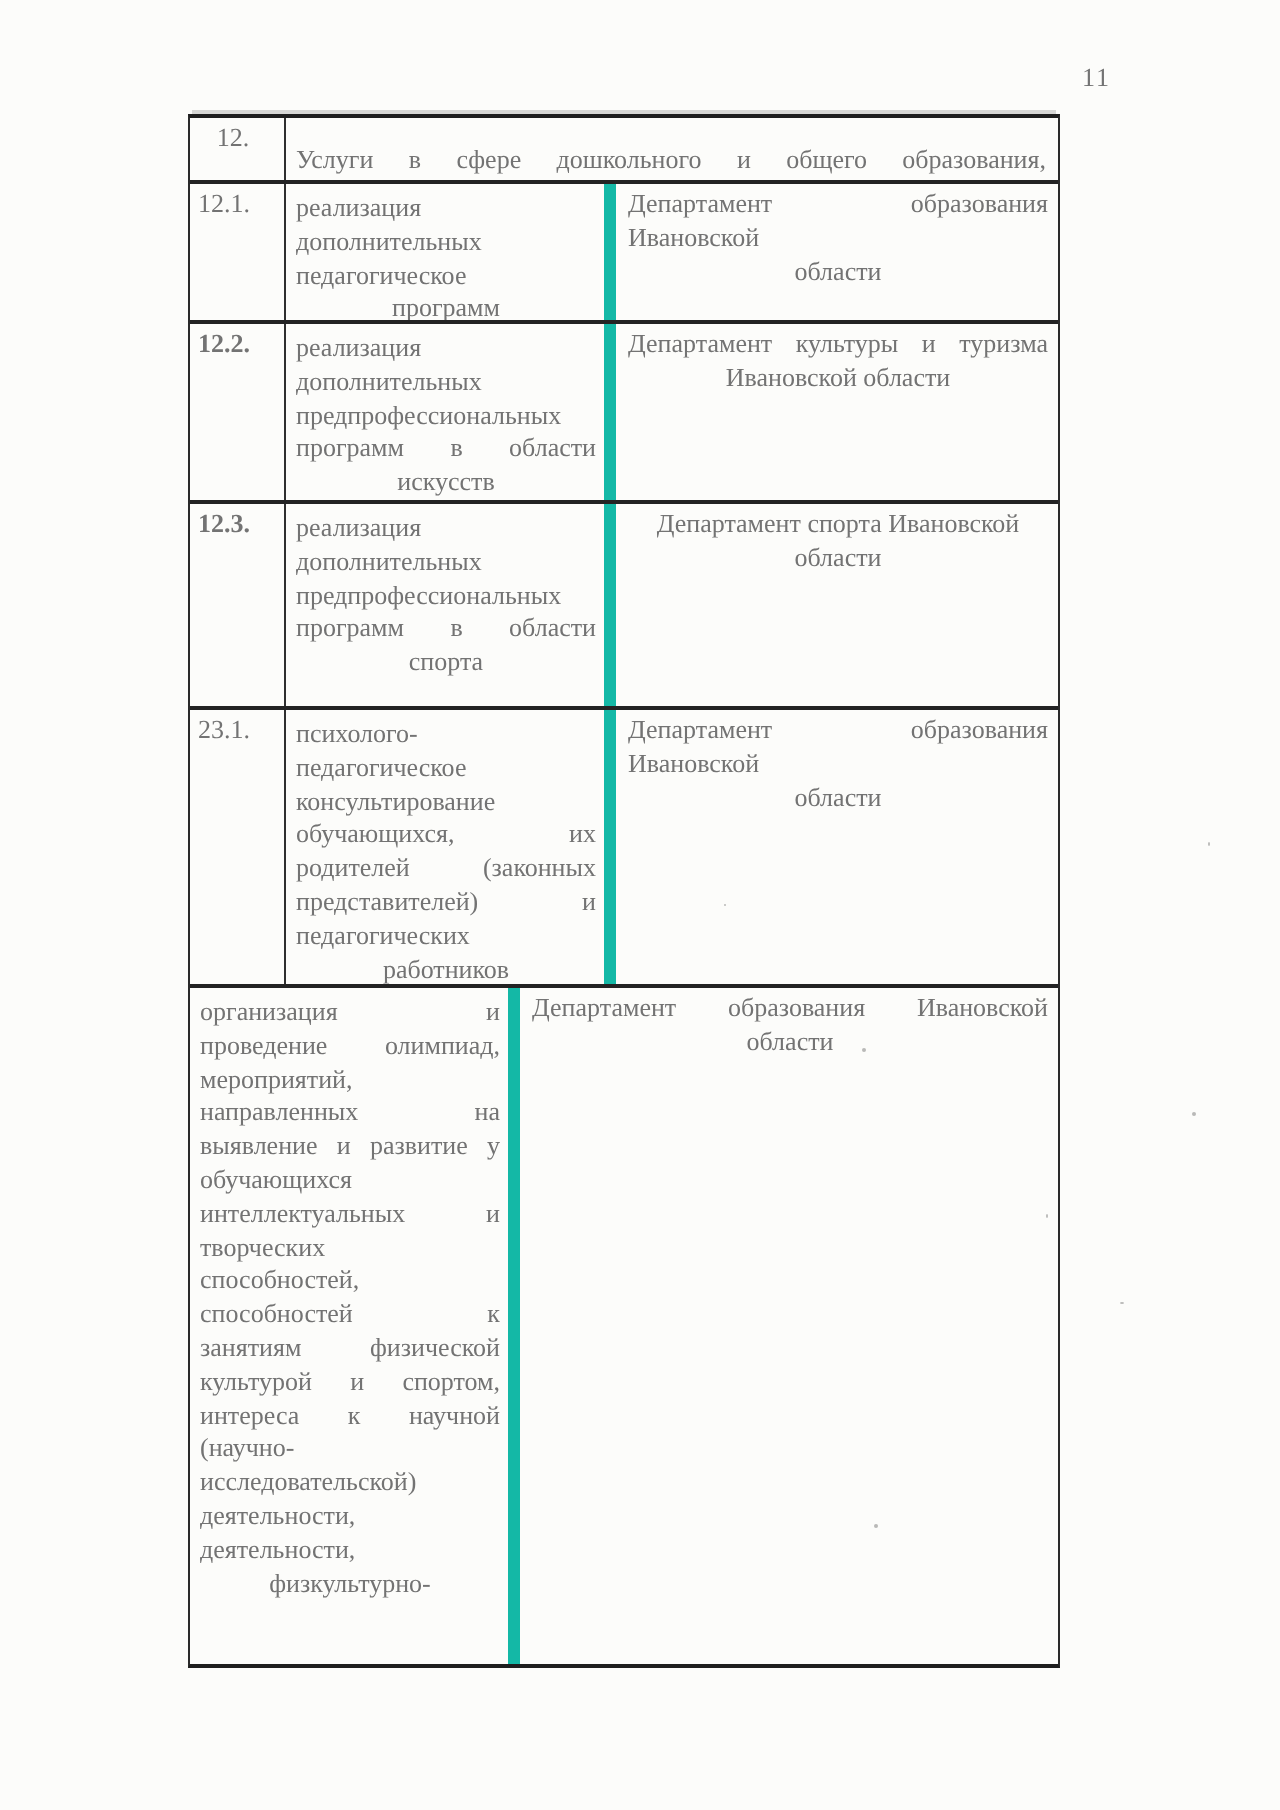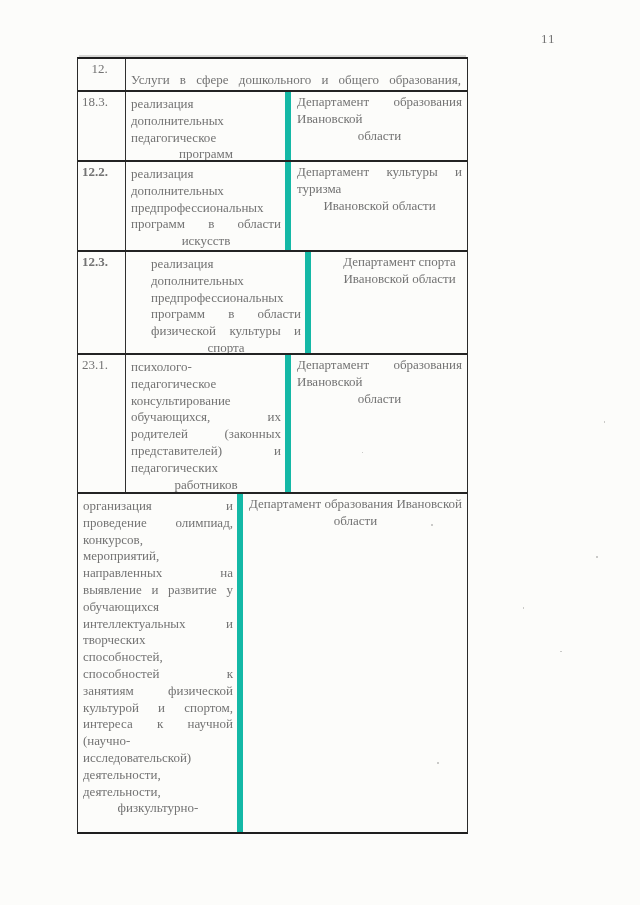--- a/index.html
+++ b/index.html
@@ -16,41 +16,41 @@
     color: #737373;
   }
   .pagenum {
     position: absolute;
     top: 31px; left: 541px;
     font-size: 13px;
     letter-spacing: 1px;
   }
   .doc-table {
     position: absolute;
-    left: 77px; top: 57px;
-    width: 391px;
+    left: 94px; top: 57px;
+    width: 436px;
     box-sizing: border-box;
     border: 1px solid #2a2a2a;
     border-top: 2px solid #1e1e1e;
     border-bottom: 2px solid #1e1e1e;
     box-shadow: 0 -4px 0 -2px rgba(130,130,130,0.30);
     font-size: 13px;
   }
   .t-row {
     display: flex;
     align-items: stretch;
     border-bottom: 2px solid #232323;
     box-sizing: border-box;
     overflow: hidden;
   }
   .t-row:last-child { border-bottom: none; }
   .t-row:nth-child(1) { height: 33px; }
   .t-row:nth-child(2) { height: 70px; }
   .t-row:nth-child(3) { height: 90px; }
-  .t-row:nth-child(4) { height: 103px; gap: 20px; }
+  .t-row:nth-child(4) { height: 103px; }
   .t-row:nth-child(5) { height: 139px; }
   .t-row:nth-child(6) { height: 338px; }
   .cell {
     box-sizing: border-box;
     overflow: hidden;
   }
   .cell.num {
     width: 48px;
     flex: 0 0 48px;
     border-right: 1px solid #2f2f2f;
@@ -91,21 +91,21 @@
 
   <div class="doc-table">
       <div class="t-row">
         <div class="cell num center">12.</div>
         <div class="cell service span">
           <div class="line jl">Услуги в сфере дошкольного и общего образования,</div>
           <div class="line">дополнительного образования детей:</div>
         </div>
       </div>
       <div class="t-row">
-        <div class="cell num">18.3.</div>
+        <div class="cell num">12.1.</div>
         <div class="cell service">
           <div class="line jl">реализация</div>
           <div class="line jl">дополнительных</div>
           <div class="line jl">педагогическое</div>
           <div class="line">программ</div>
         </div>
         <div class="cell dept">
           <div class="line jl">Департамент образования Ивановской</div>
           <div class="line">области</div>
         </div>
@@ -124,21 +124,20 @@
           <div class="line">Ивановской области</div>
         </div>
       </div>
       <div class="t-row">
         <div class="cell num bold">12.3.</div>
         <div class="cell service">
           <div class="line jl">реализация</div>
           <div class="line jl">дополнительных</div>
           <div class="line jl">предпрофессиональных</div>
           <div class="line jl">программ в области</div>
-          <div class="line jl">физической культуры и</div>
           <div class="line">спорта</div>
         </div>
         <div class="cell dept">
           <div class="line">Департамент спорта Ивановской области</div>
         </div>
       </div>
       <div class="t-row">
         <div class="cell num">23.1.</div>
         <div class="cell service">
           <div class="line jl">психолого-</div>
@@ -152,21 +151,20 @@
         </div>
         <div class="cell dept">
           <div class="line jl">Департамент образования Ивановской</div>
           <div class="line">области</div>
         </div>
       </div>
       <div class="t-row">
         <div class="cell service">
           <div class="line jl">организация и</div>
           <div class="line jl">проведение олимпиад,</div>
-          <div class="line jl">конкурсов,</div>
           <div class="line jl">мероприятий,</div>
           <div class="line jl">направленных на</div>
           <div class="line jl">выявление и развитие у</div>
           <div class="line jl">обучающихся</div>
           <div class="line jl">интеллектуальных и</div>
           <div class="line jl">творческих</div>
           <div class="line jl">способностей,</div>
           <div class="line jl">способностей к</div>
           <div class="line jl">занятиям физической</div>
           <div class="line jl">культурой и спортом,</div>

